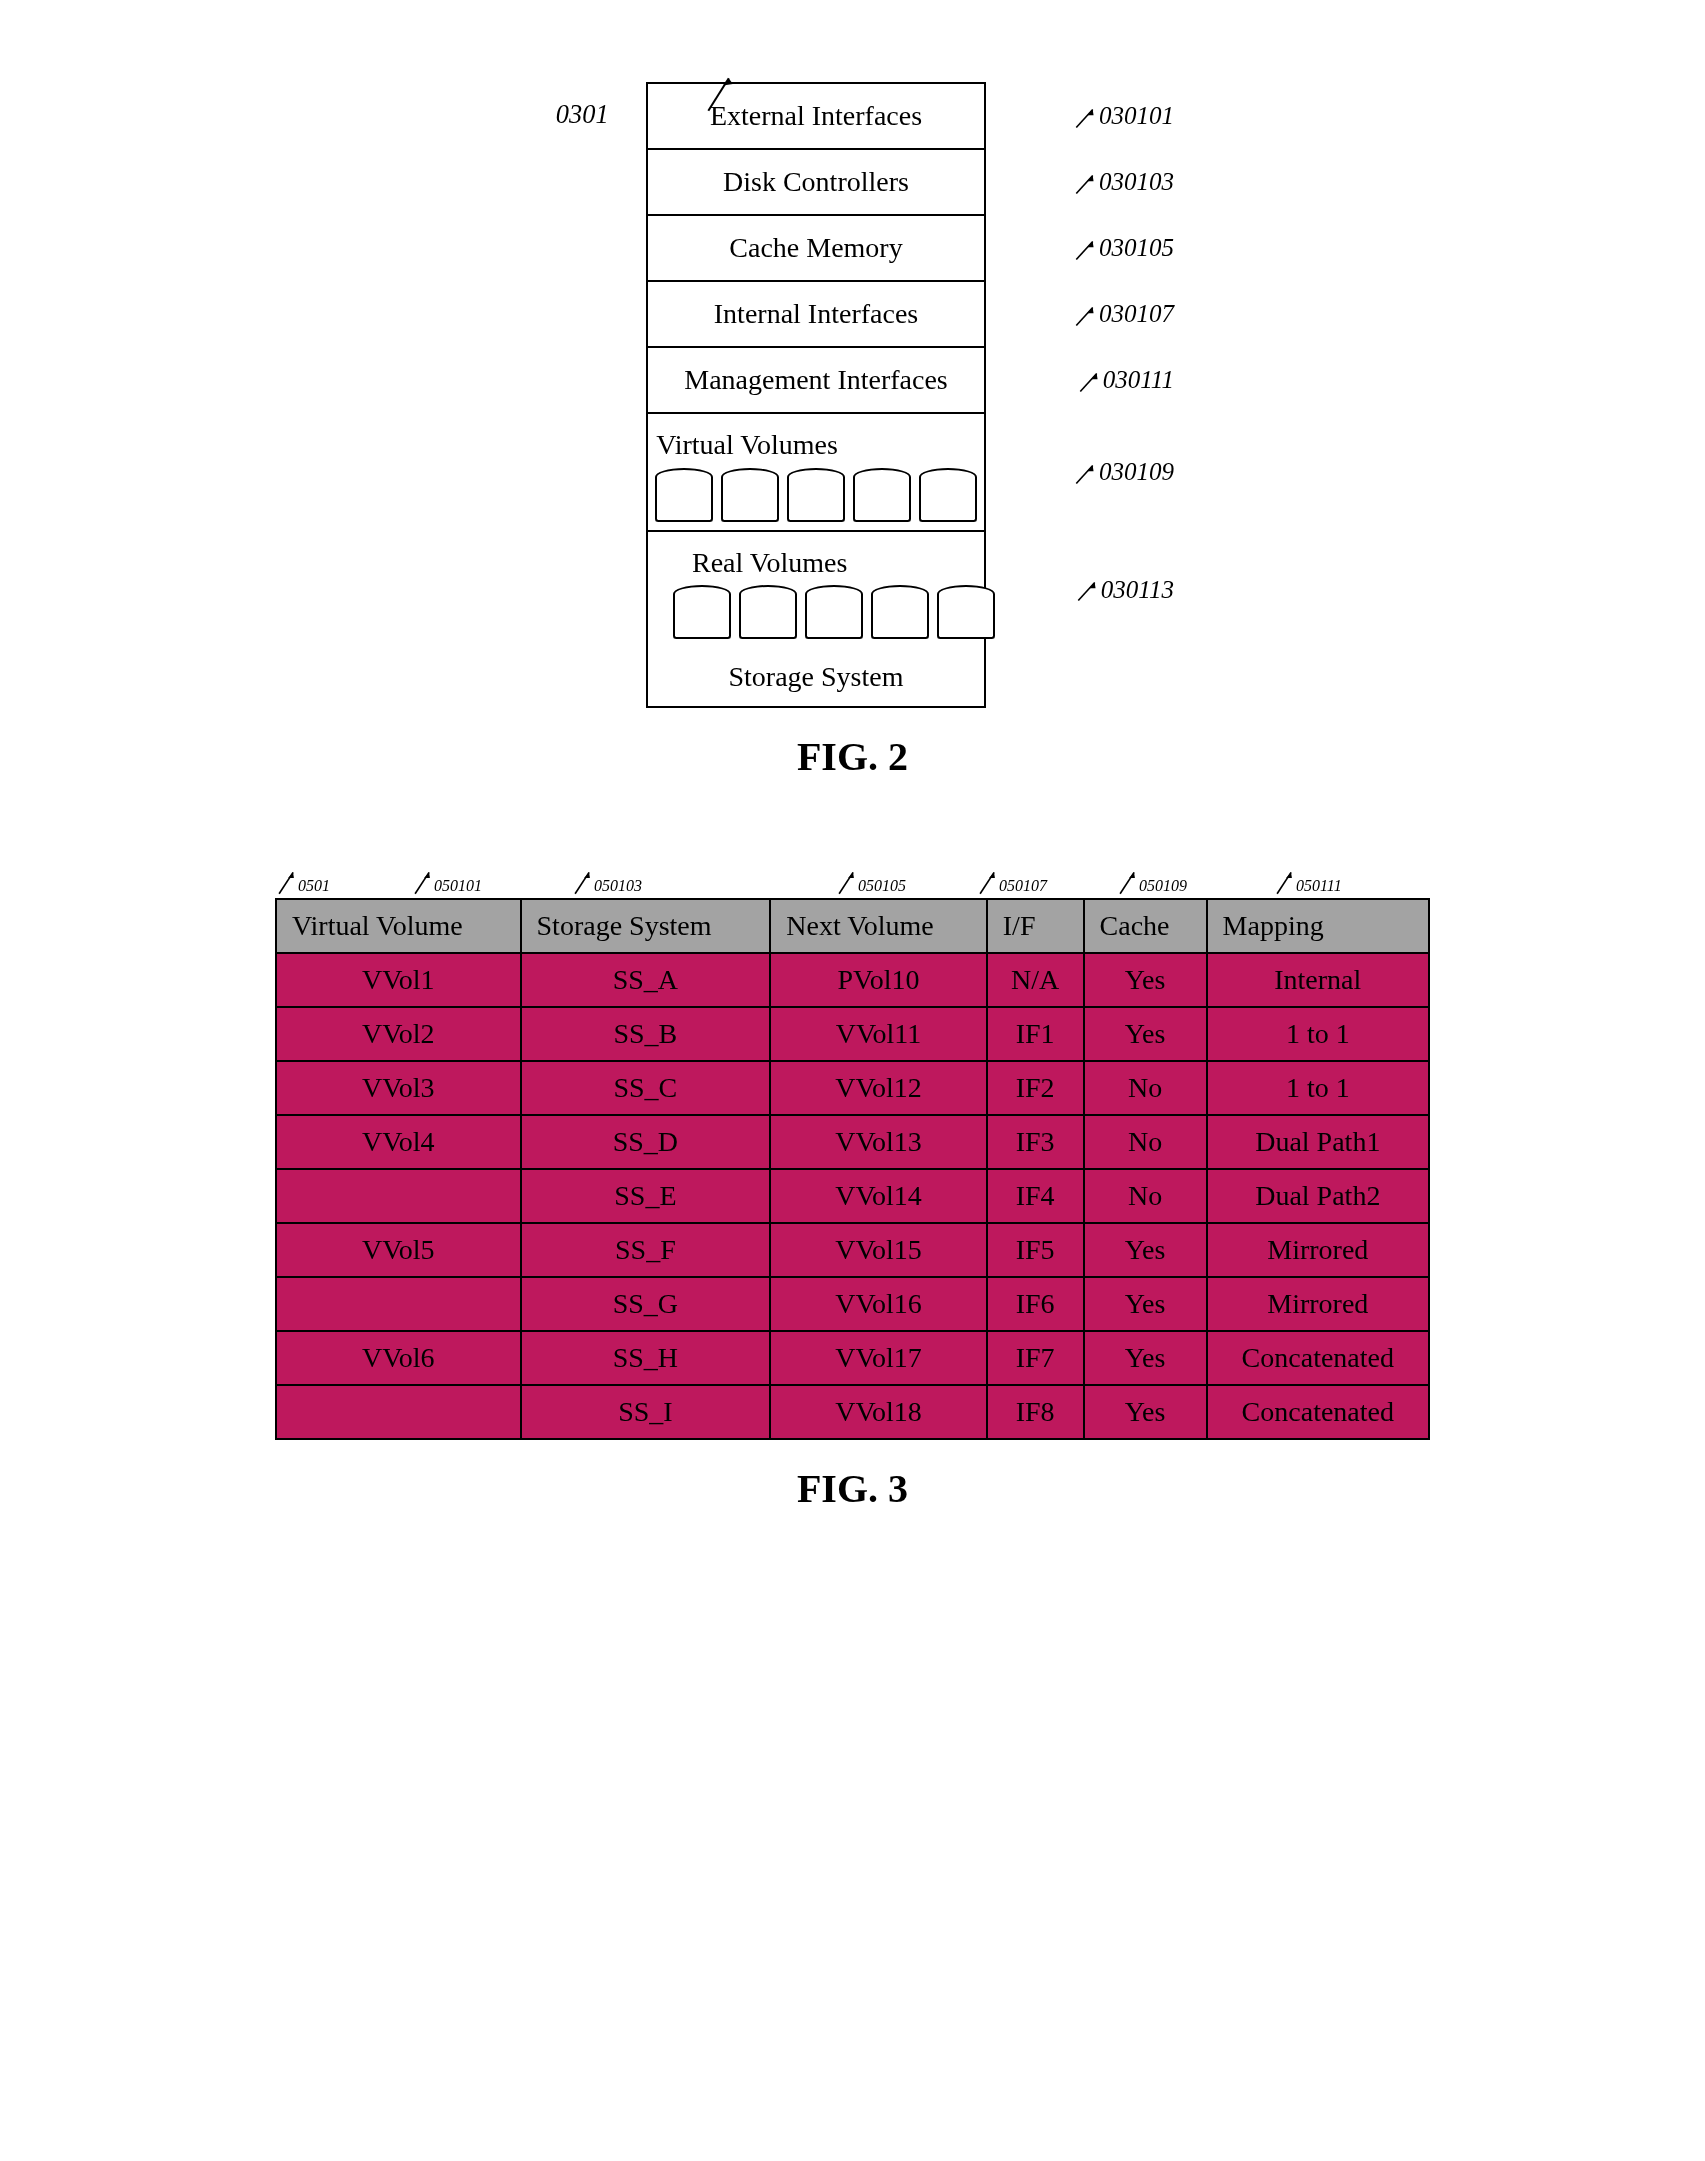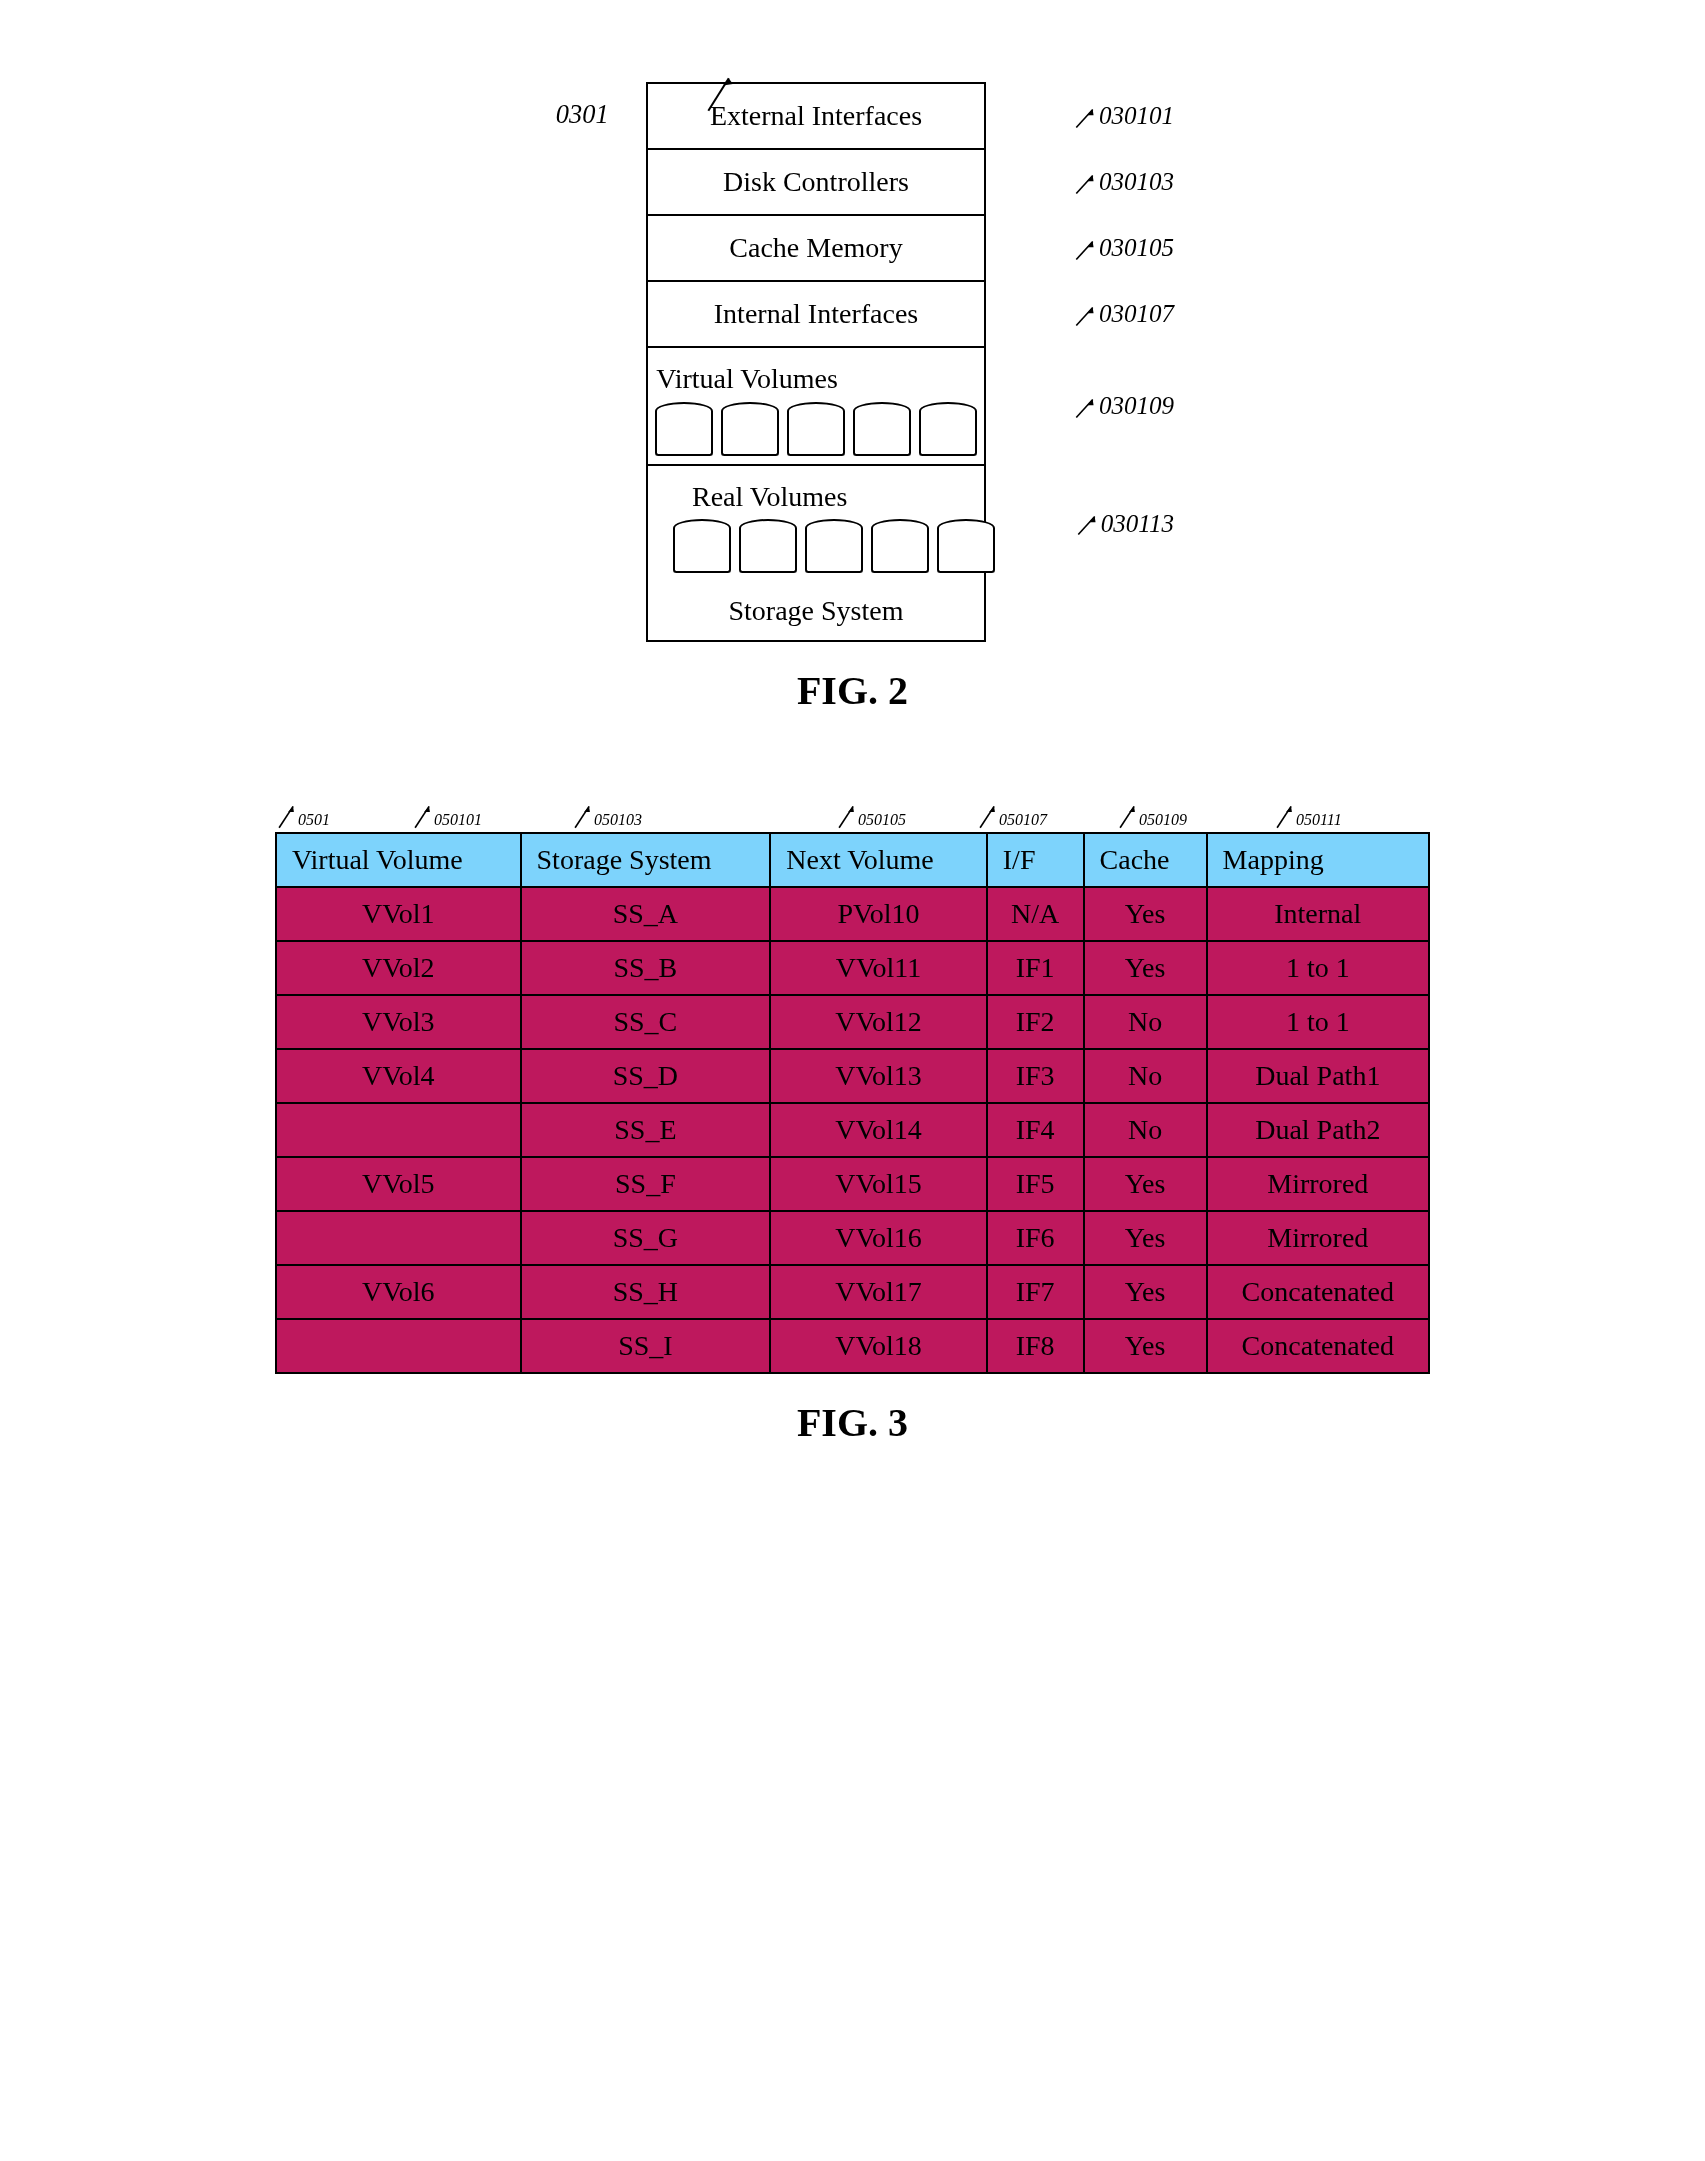--- a/index.html
+++ b/index.html
@@ -139,21 +139,21 @@
       font-size: 28px;
     }
     .data-table th, .data-table td {
       border: 2.1px solid #000;
       padding: 10px 15px;
       text-align: left;
       vertical-align: middle;
     }
     .data-table th {
       font-weight: normal;
-      background: #7dd3fc;
+      background: #a3a3a3;
     }
     .data-table td {
       background: #be185d;
       text-align: center;
     }
   </style>
 </head>
 <body>
 
 <div class="fig2-container">
@@ -203,20 +203,29 @@
       <div class="diag-row">
         <span class="diag-row-label">Internal Interfaces</span>
         <span class="ref-label">
           <svg width="25" height="23" viewBox="0 0 30 28" style="vertical-align:middle;margin-right:1.6px;">
               <line x1="5" y1="25" x2="25" y2="3" stroke="#000" stroke-width="2"></line>
               <polygon points="25,3 18,10 26,10" fill="#000"></polygon>
             </svg><span>030107</span>
         </span>
       </div>
 
+      <div class="diag-row">
+        <span class="diag-row-label">Management Interfaces</span>
+        <span class="ref-label">
+          <svg width="25" height="23" viewBox="0 0 30 28" style="vertical-align:middle;margin-right:1.6px;">
+              <line x1="5" y1="25" x2="25" y2="3" stroke="#000" stroke-width="2"></line>
+              <polygon points="25,3 18,10 26,10" fill="#000"></polygon>
+            </svg><span>030111</span>
+        </span>
+      </div>
 
       <div class="cylinders-section">
         <div class="cylinders-section-label">Virtual Volumes</div>
         <div class="cylinders-row">
           <div class="cylinder">
               <div class="cyl-top"></div>
               <div class="cyl-body"></div>
             </div>
           <div class="cylinder">
               <div class="cyl-top"></div>

